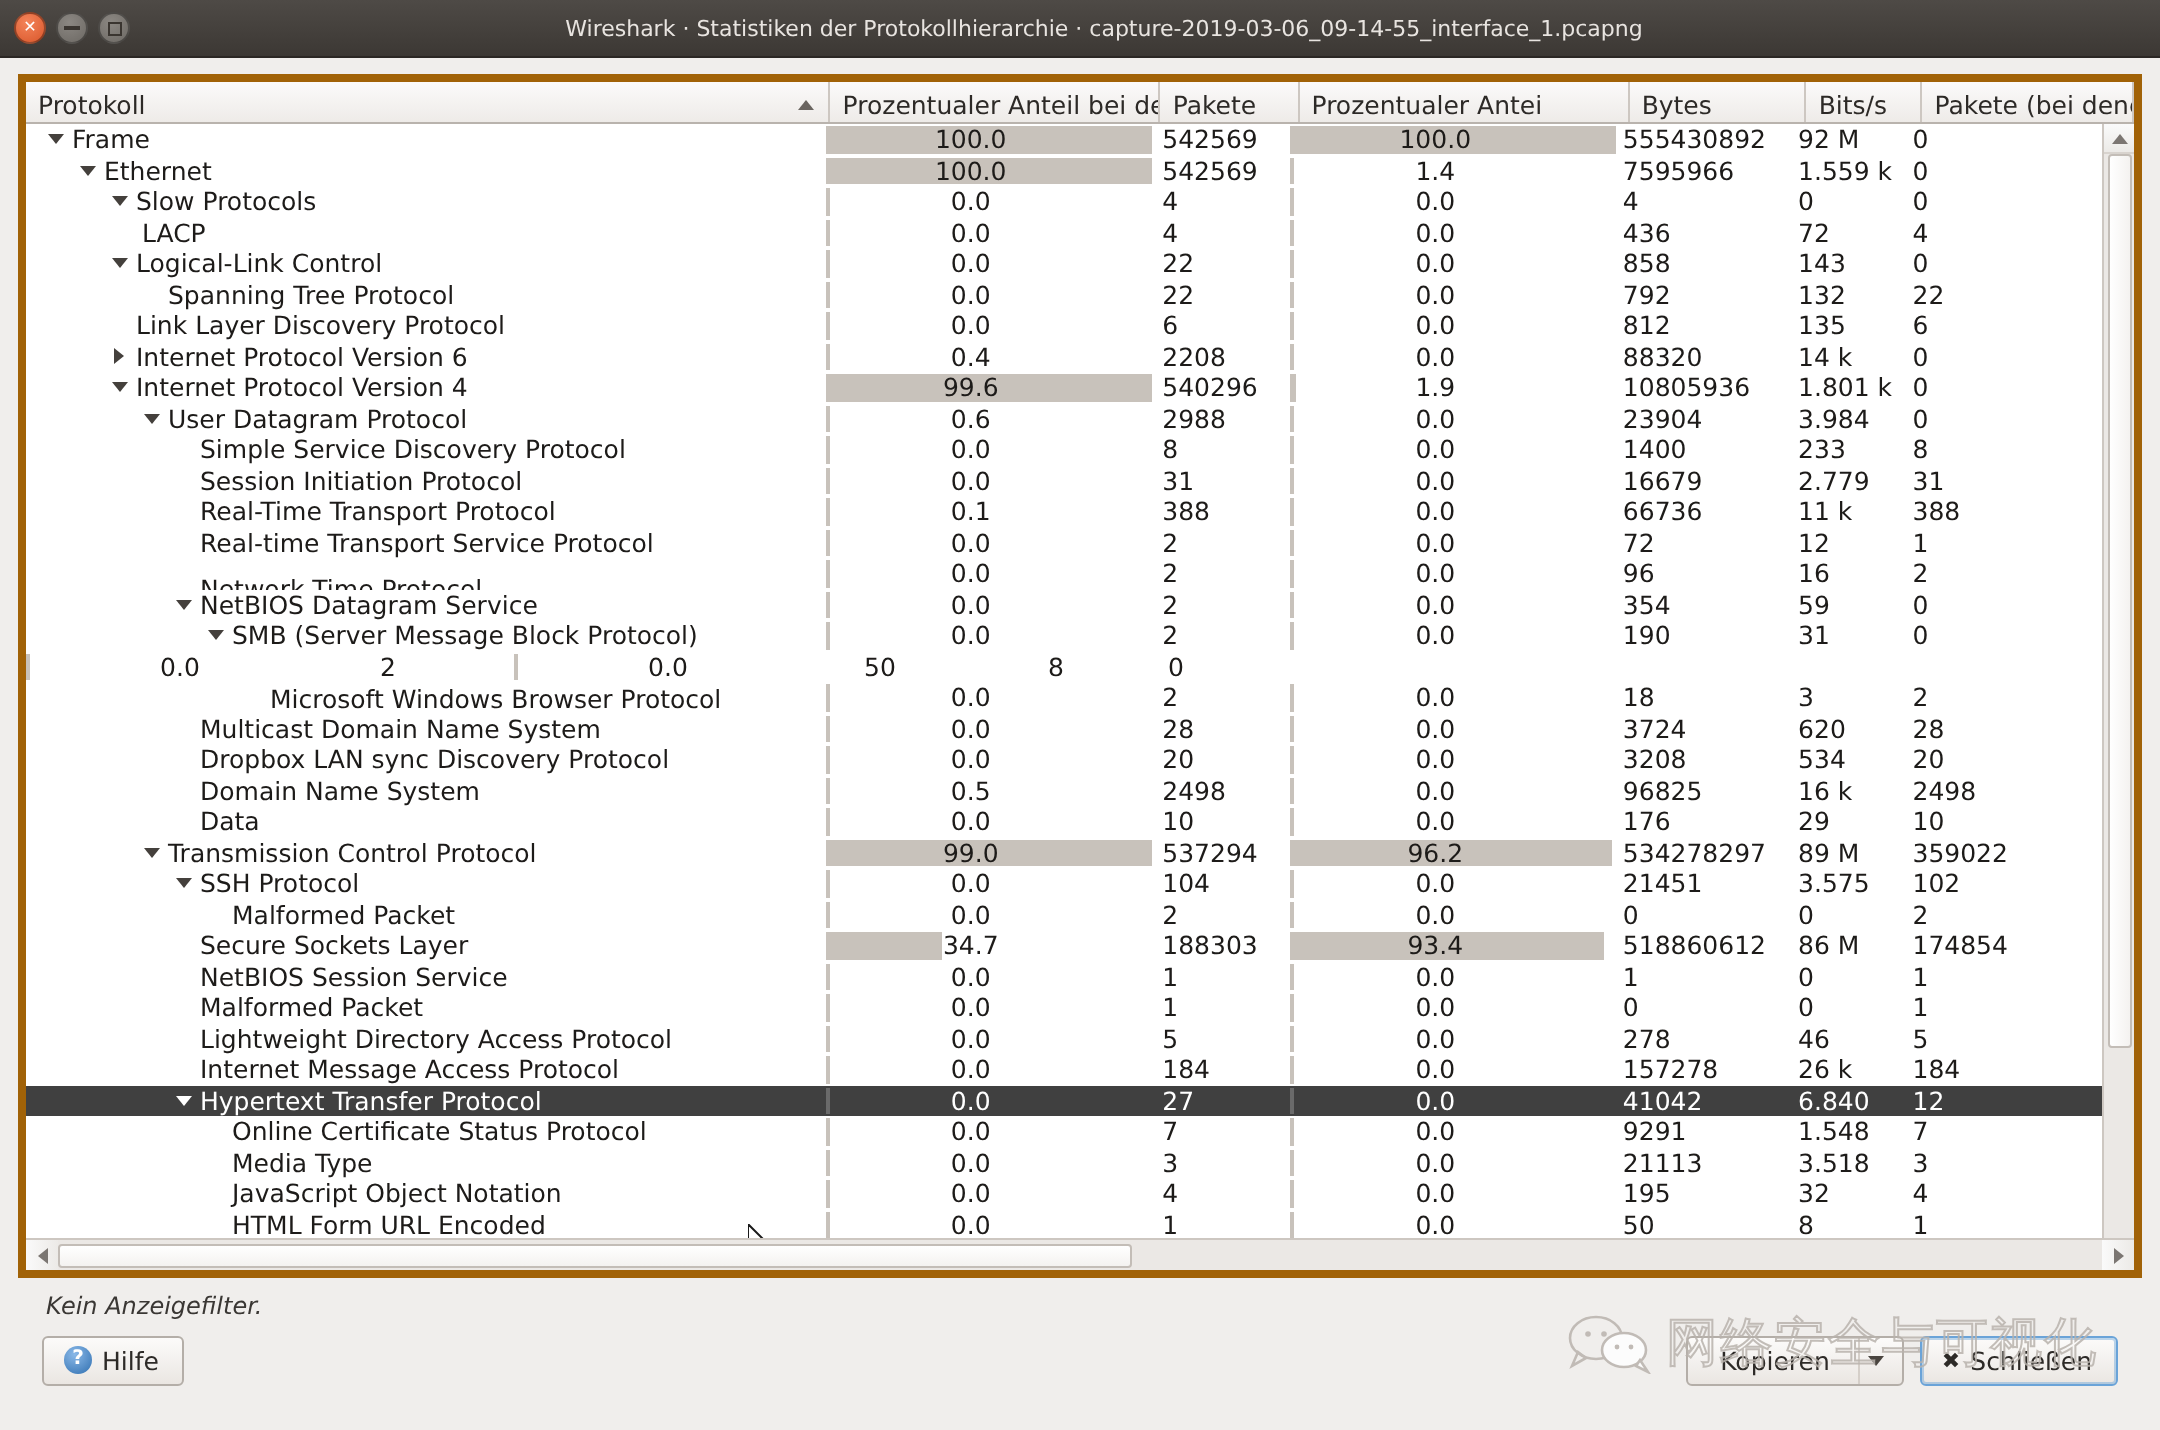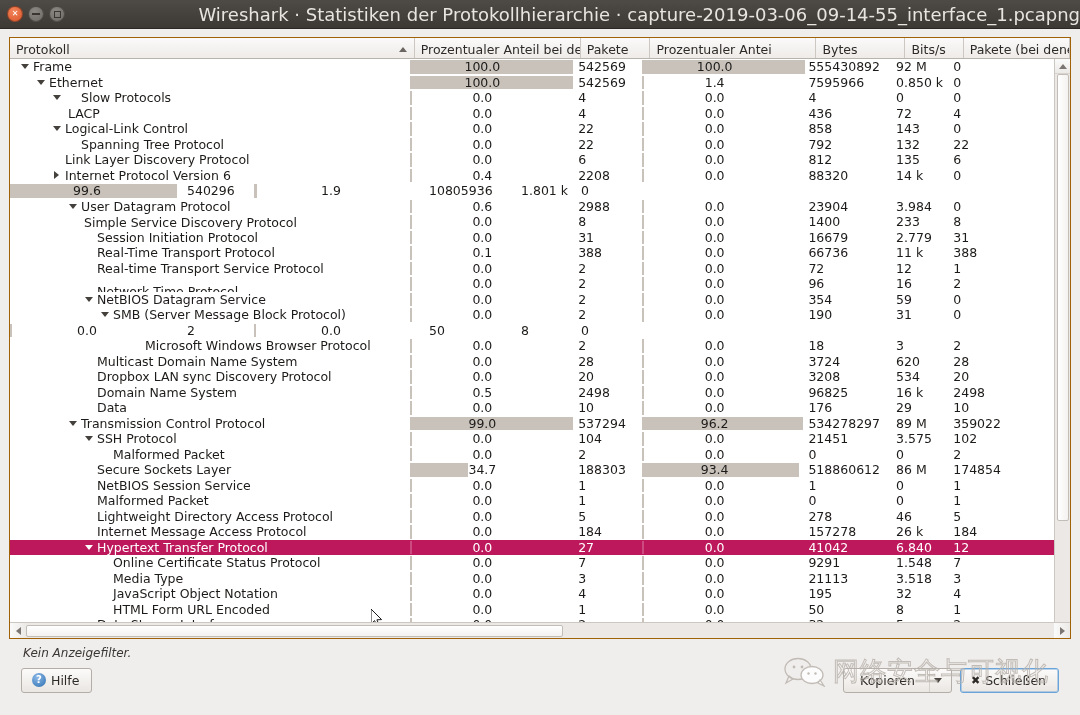--- a/index.html
+++ b/index.html
@@ -35,37 +35,37 @@
   }
   .wbtn.close { background: radial-gradient(circle at 40% 30%, #f4845a, #d9572b); color: #fff; }
   .wbtn.min  { background: radial-gradient(circle at 40% 30%, #8b8782, #6d6964); color:#3a3530; }
   .wbtn.max  { background: radial-gradient(circle at 40% 30%, #8b8782, #6d6964); color:#3a3530; }
   .wbtn span { font-size: 8px; font-weight: bold; }
   .wbtn.max span { display:block; width:7px; height:7px; border:1.5px solid #3a3530; }
   .wbtn.min span { display:block; width:8px; height:2px; background:#3a3530; }
 
   .title-text {
     position: absolute; left: 0; right: 0;
-    text-align: right;
-    color: #e8e4e0; font-size: 18px;
+    text-align: center;
+    color: #e8e4e0; font-size: 11px;
     pointer-events: none;
     white-space: nowrap;
     padding-left: 24px;
   }
 
   
   .content {
     flex: 1;
     padding: 8px 9px 0 9px;
     display: flex; flex-direction: column;
     min-height: 0;
   }
 
   .tablewrap {
-    border: 1px solid #a16207;
+    border: 4px solid #a16207;
     background: #ffffff;
     display: flex; flex-direction: column;
     height: 602px;
     position: relative;
     overflow: hidden;
   }
 
   .hdr-row {
     display: flex;
     height: 21px; min-height: 21px;
@@ -98,21 +98,21 @@
   .rows { width: 1045px; }
 
   .row {
     display: flex;
     height: 15.5px;
     align-items: center;
     font-size: 12.5px;
     color: #1d1b19;
     white-space: nowrap;
   }
-  .row.sel { background: #be185d; color: #ffffff; }
+  .row.sel { background: #404040; color: #ffffff; }
 
   .cell { overflow: hidden; white-space: nowrap; display: flex; align-items: center; height:100%; }
 
   .c-proto { width: 420px; padding-left: 4px; position: relative; }
   .c-pct1  { width: 172px; position: relative; }
   .c-pkts  { width: 72px;  padding-left: 5px; }
   .c-pct2  { width: 172px; position: relative; }
   .c-bytes { width: 92px;  padding-left: 3px; }
   .c-bits  { width: 60px;  padding-left: 3px; }
   .c-endp  { width: 110px; padding-left: 3px; }
@@ -339,26 +339,26 @@
               <div class="cell c-pct1">
                 <div class="bar" style="width: 168px;"></div>
                 <div class="pctval">100.0</div>
               </div>
               <div class="cell c-pkts">542569</div>
               <div class="cell c-pct2">
                 <div class="bar" style="width: 2.352px;"></div>
                 <div class="pctval">1.4</div>
               </div>
               <div class="cell c-bytes">7595966</div>
-              <div class="cell c-bits">0.850 k</div>
+              <div class="cell c-bits">1.559 k</div>
               <div class="cell c-endp">0</div>
             </div>
             <div class="row">
               <div class="cell c-proto">
-                <div class="tnode" style="padding-left: 36px; gap: 16px;">
+                <div class="tnode" style="padding-left: 36px;">
                   <span class="twist open">
                     <i></i>
                   </span>
                   <span class="tlabel">Slow Protocols</span>
                 </div>
               </div>
               <div class="cell c-pct1">
                 <div class="bar" style="width: 2px;"></div>
                 <div class="pctval">0.0</div>
               </div>
@@ -469,20 +469,28 @@
               <div class="cell c-pkts">2208</div>
               <div class="cell c-pct2">
                 <div class="bar" style="width: 2px;"></div>
                 <div class="pctval">0.0</div>
               </div>
               <div class="cell c-bytes">88320</div>
               <div class="cell c-bits">14 k</div>
               <div class="cell c-endp">0</div>
             </div>
             <div class="row">
+              <div class="cell c-proto">
+                <div class="tnode" style="padding-left: 36px;">
+                  <span class="twist open">
+                    <i></i>
+                  </span>
+                  <span class="tlabel">Internet Protocol Version 4</span>
+                </div>
+              </div>
               <div class="cell c-pct1">
                 <div class="bar" style="width: 167.328px;"></div>
                 <div class="pctval">99.6</div>
               </div>
               <div class="cell c-pkts">540296</div>
               <div class="cell c-pct2">
                 <div class="bar" style="width: 3.192px;"></div>
                 <div class="pctval">1.9</div>
               </div>
               <div class="cell c-bytes">10805936</div>
@@ -506,21 +514,21 @@
               <div class="cell c-pct2">
                 <div class="bar" style="width: 2px;"></div>
                 <div class="pctval">0.0</div>
               </div>
               <div class="cell c-bytes">23904</div>
               <div class="cell c-bits">3.984</div>
               <div class="cell c-endp">0</div>
             </div>
             <div class="row">
               <div class="cell c-proto">
-                <div class="tnode" style="padding-left: 68px; flex-direction: column;">
+                <div class="tnode" style="padding-left: 68px;">
                   <span class="twist "></span>
                   <span class="tlabel">Simple Service Discovery Protocol</span>
                 </div>
               </div>
               <div class="cell c-pct1">
                 <div class="bar" style="width: 2px;"></div>
                 <div class="pctval">0.0</div>
               </div>
               <div class="cell c-pkts">8</div>
               <div class="cell c-pct2">
@@ -664,21 +672,21 @@
               <div class="cell c-pct2">
                 <div class="bar" style="width: 2px;"></div>
                 <div class="pctval">0.0</div>
               </div>
               <div class="cell c-bytes">50</div>
               <div class="cell c-bits">8</div>
               <div class="cell c-endp">0</div>
             </div>
             <div class="row">
               <div class="cell c-proto">
-                <div class="tnode" style="padding-left: 116px;">
+                <div class="tnode" style="padding-left: 116px; flex-direction: column;">
                   <span class="twist "></span>
                   <span class="tlabel">Microsoft Windows Browser Protocol</span>
                 </div>
               </div>
               <div class="cell c-pct1">
                 <div class="bar" style="width: 2px;"></div>
                 <div class="pctval">0.0</div>
               </div>
               <div class="cell c-pkts">2</div>
               <div class="cell c-pct2">

